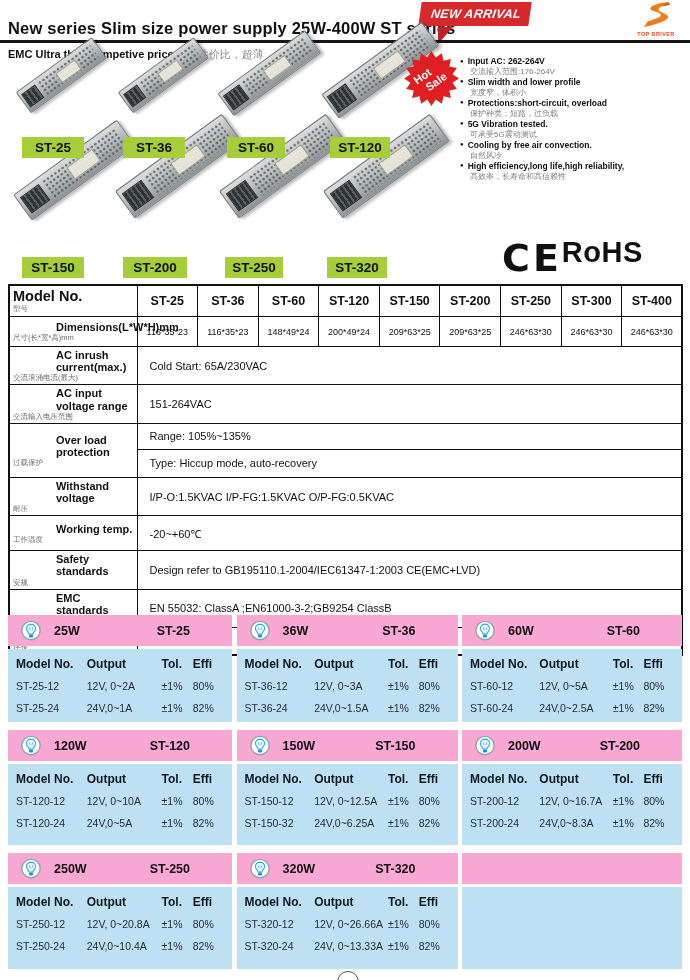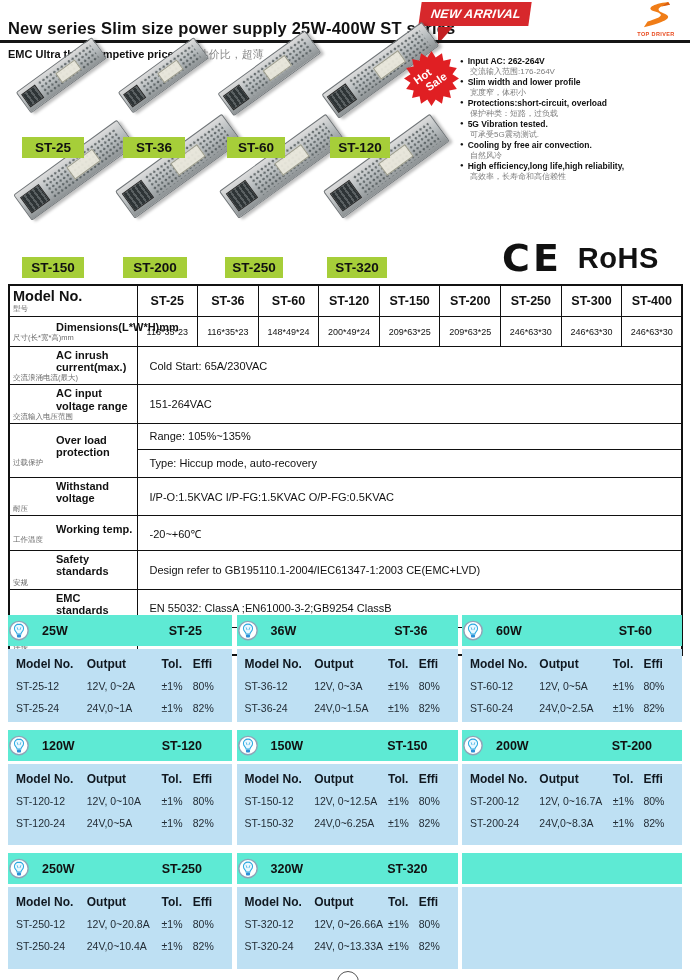--- a/index.html
+++ b/index.html
@@ -38,21 +38,21 @@
   
   .features{position:absolute;left:458px;top:50px;width:230px;}
   .features h2{margin:0;font-size:16px;font-weight:bold;}
   .features ul{list-style:none;margin:7px 0 0 2px;padding:0;}
   .features li{margin-bottom:2px;}
   .features .en{font-size:8.5px;font-weight:bold;color:#111;line-height:1.15;}
   .features .en::before{content:"●";font-size:6px;vertical-align:1.5px;margin-right:4px;}
   .features .cn{font-size:8px;color:#7c7c7c;margin-left:10px;line-height:1.15;}
 
   
-  .certs{position:absolute;left:502px;top:236px;display:flex;align-items:center;gap:16px;}
+  .certs{position:absolute;left:502px;top:236px;display:flex;align-items:flex-start;}
   .ce{font-size:38px;font-weight:600;letter-spacing:3px;font-family:"DejaVu Sans",sans-serif;}
   .rohs{font-size:29px;font-weight:bold;letter-spacing:.5px;}
 
   
   .spec{position:absolute;left:8px;top:284px;width:674px;border-collapse:collapse;table-layout:fixed;}
   .spec td,.spec th{border:1.5px solid #111;padding:0;vertical-align:middle;}
   .spec{border:2.5px solid #111;}
   .spec .labcell{padding:2px 3px;text-align:left;}
   .spec .lab-en{font-size:11px;font-weight:bold;line-height:1.1;margin-left:43px;}
   .spec .lab-cn{font-size:7.5px;color:#6b6b6b;line-height:1.1;margin-top:1px;}
@@ -60,21 +60,21 @@
   .spec .dim{font-size:9px;text-align:center;}
   .spec .val{font-size:11px;text-align:left;padding-left:12px;}
   .spec .title-en{font-size:14.5px;font-weight:bold;}
   .spec .title-cn{font-size:7.5px;color:#6b6b6b;font-weight:normal;}
 
   
   .minigrid{position:absolute;left:8px;top:615px;width:674px;display:grid;
             grid-template-columns:224px 221px 220px;grid-template-rows:107px 115px 116px;
             column-gap:4.5px;row-gap:8px;}
   .mini{display:flex;flex-direction:column;}
-  .mini-head{height:31px;background:#5eead4;display:flex;align-items:center;padding:0 0;flex:0 0 31px;}
+  .mini-head{height:31px;background:#f9a8d4;display:flex;align-items:center;padding:0 12px;flex:0 0 31px;}
   .mini-head .watt{font-size:12.5px;font-weight:bold;margin-left:12px;color:#111;}
   .mini-head .mmodel{font-size:12.5px;font-weight:bold;margin-left:auto;margin-right:30px;color:#111;}
   .mini-body{flex:1;background:#bee0f3;padding:4px 8px 0 8px;margin-top:3px;}
   .mrow{display:grid;grid-template-columns:34% 36% 15% 15%;align-items:center;height:22px;}
   .mrow span{font-size:10.5px;color:#232d36;}
   .mrow.mhead span{font-size:12px;font-weight:bold;color:#101820;}
   .mrow .c2{text-align:left;}
   .mrow .c3,.mrow .c4{}
 
   

